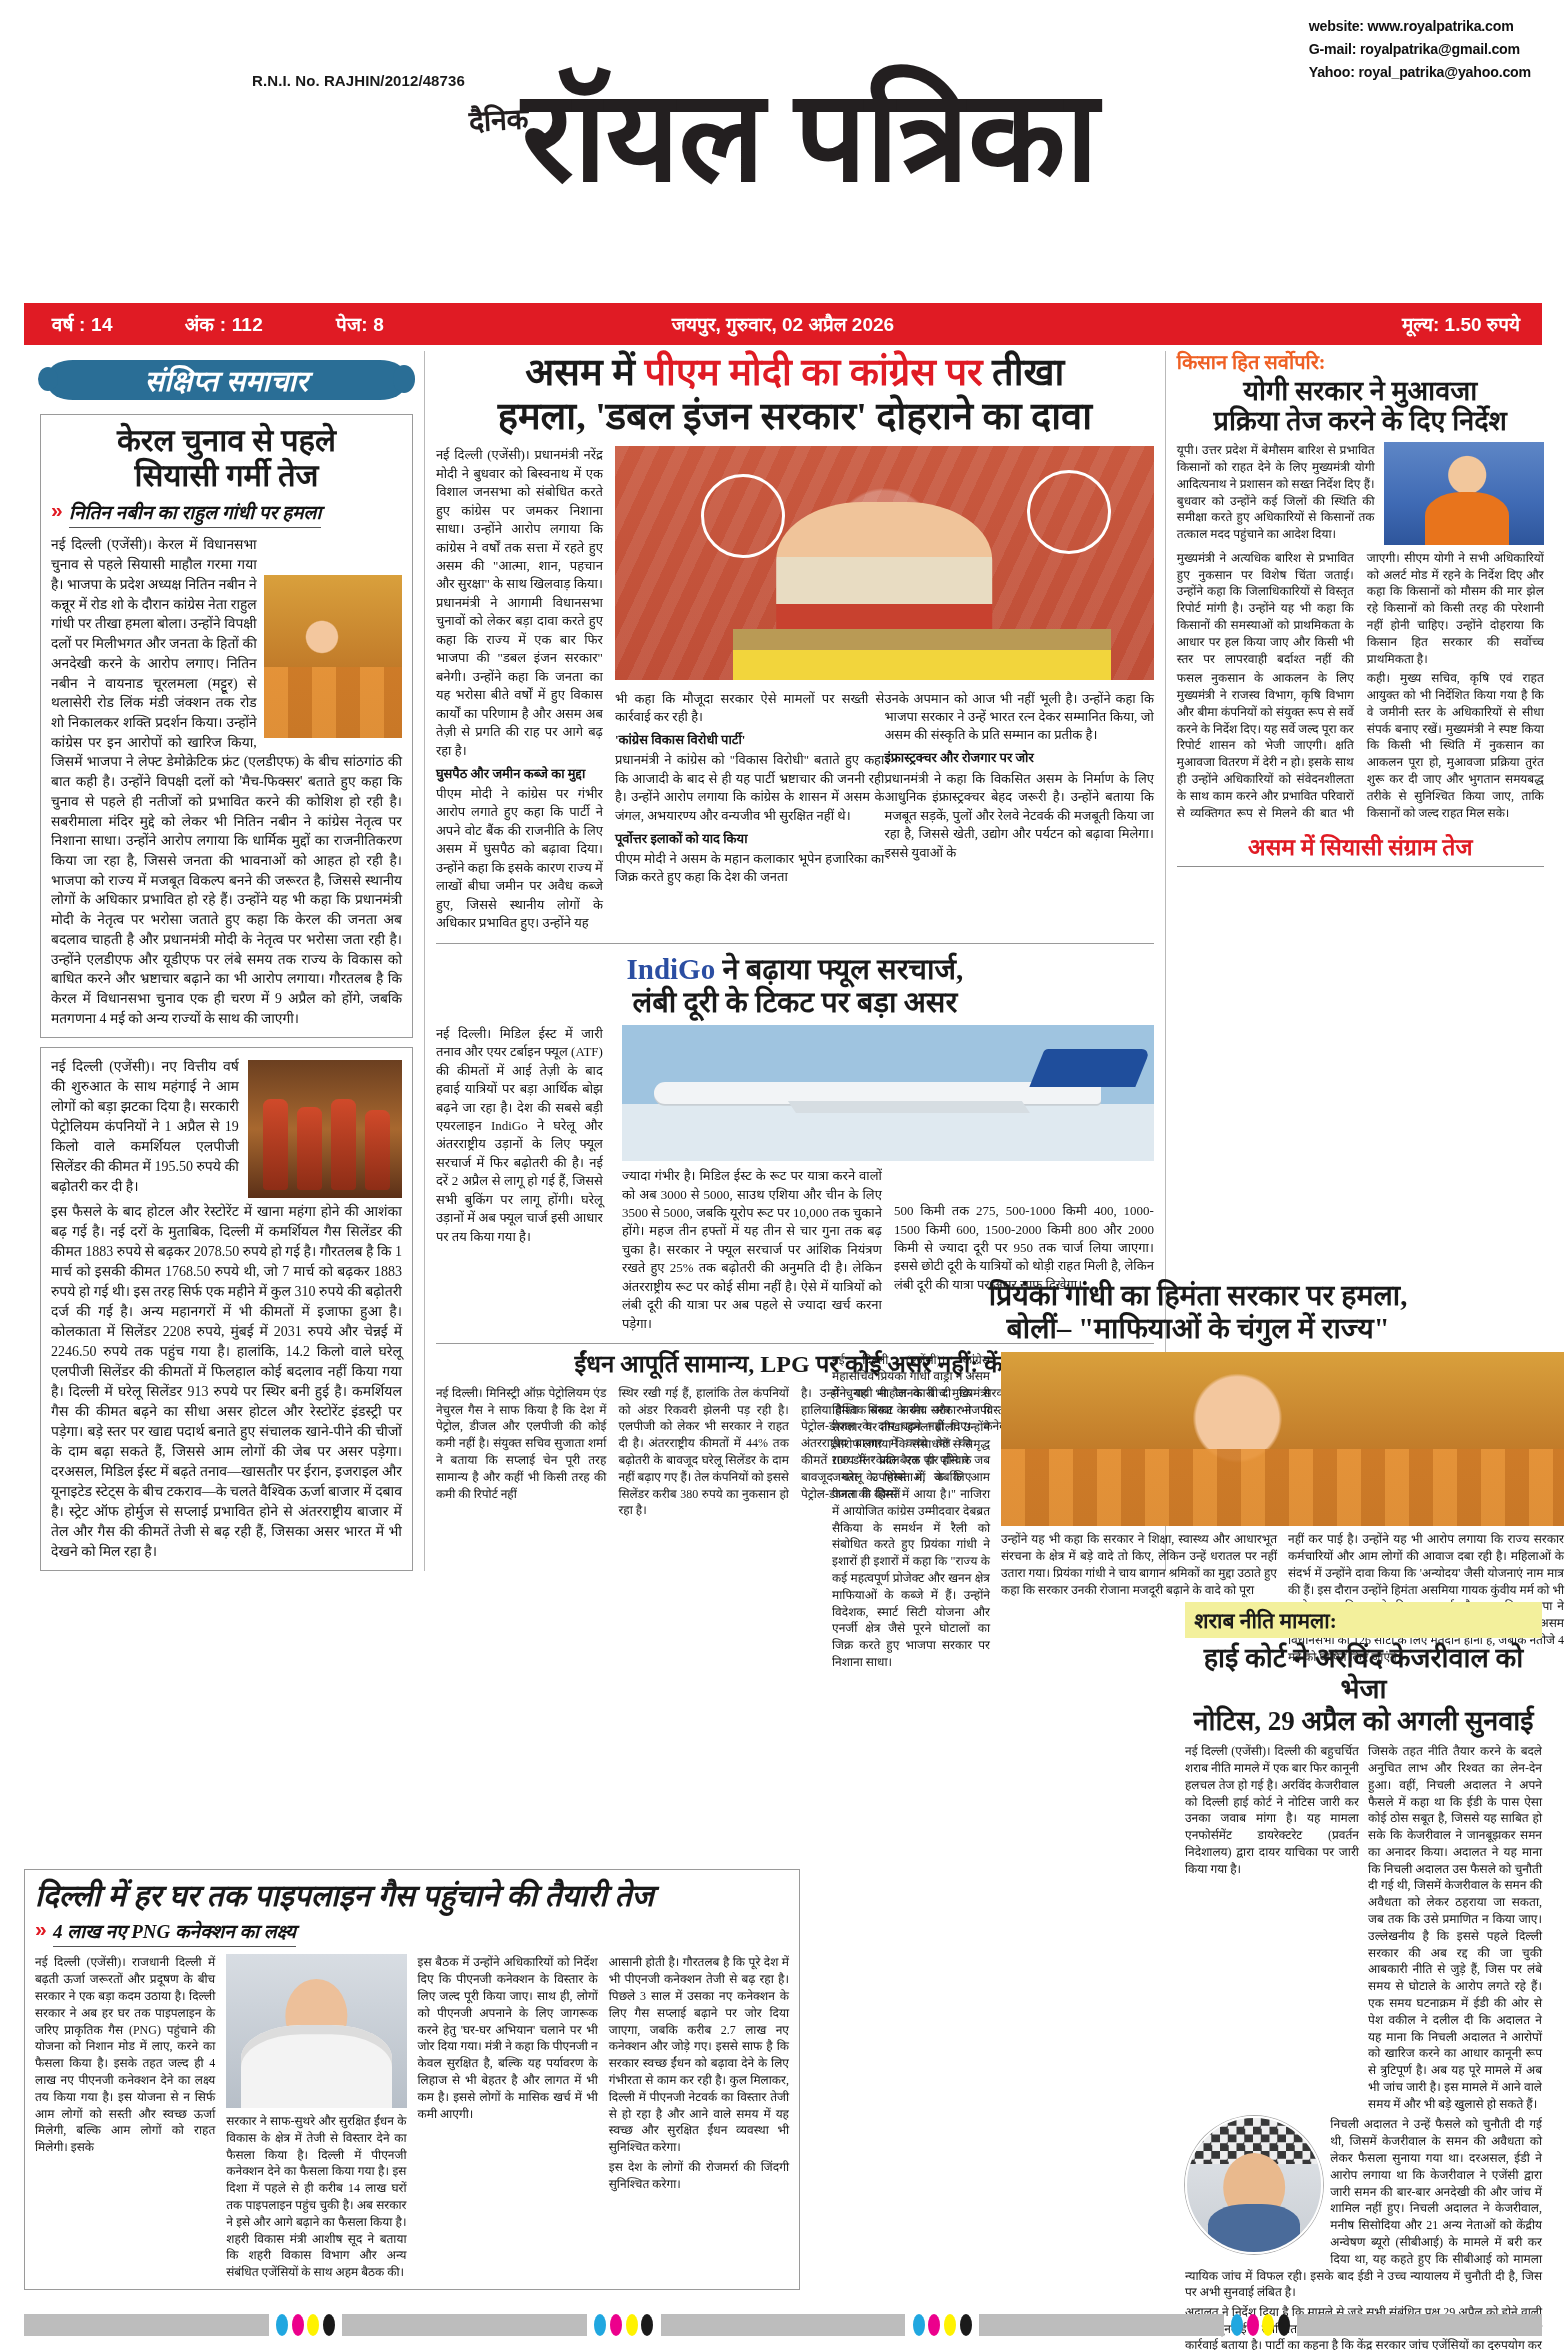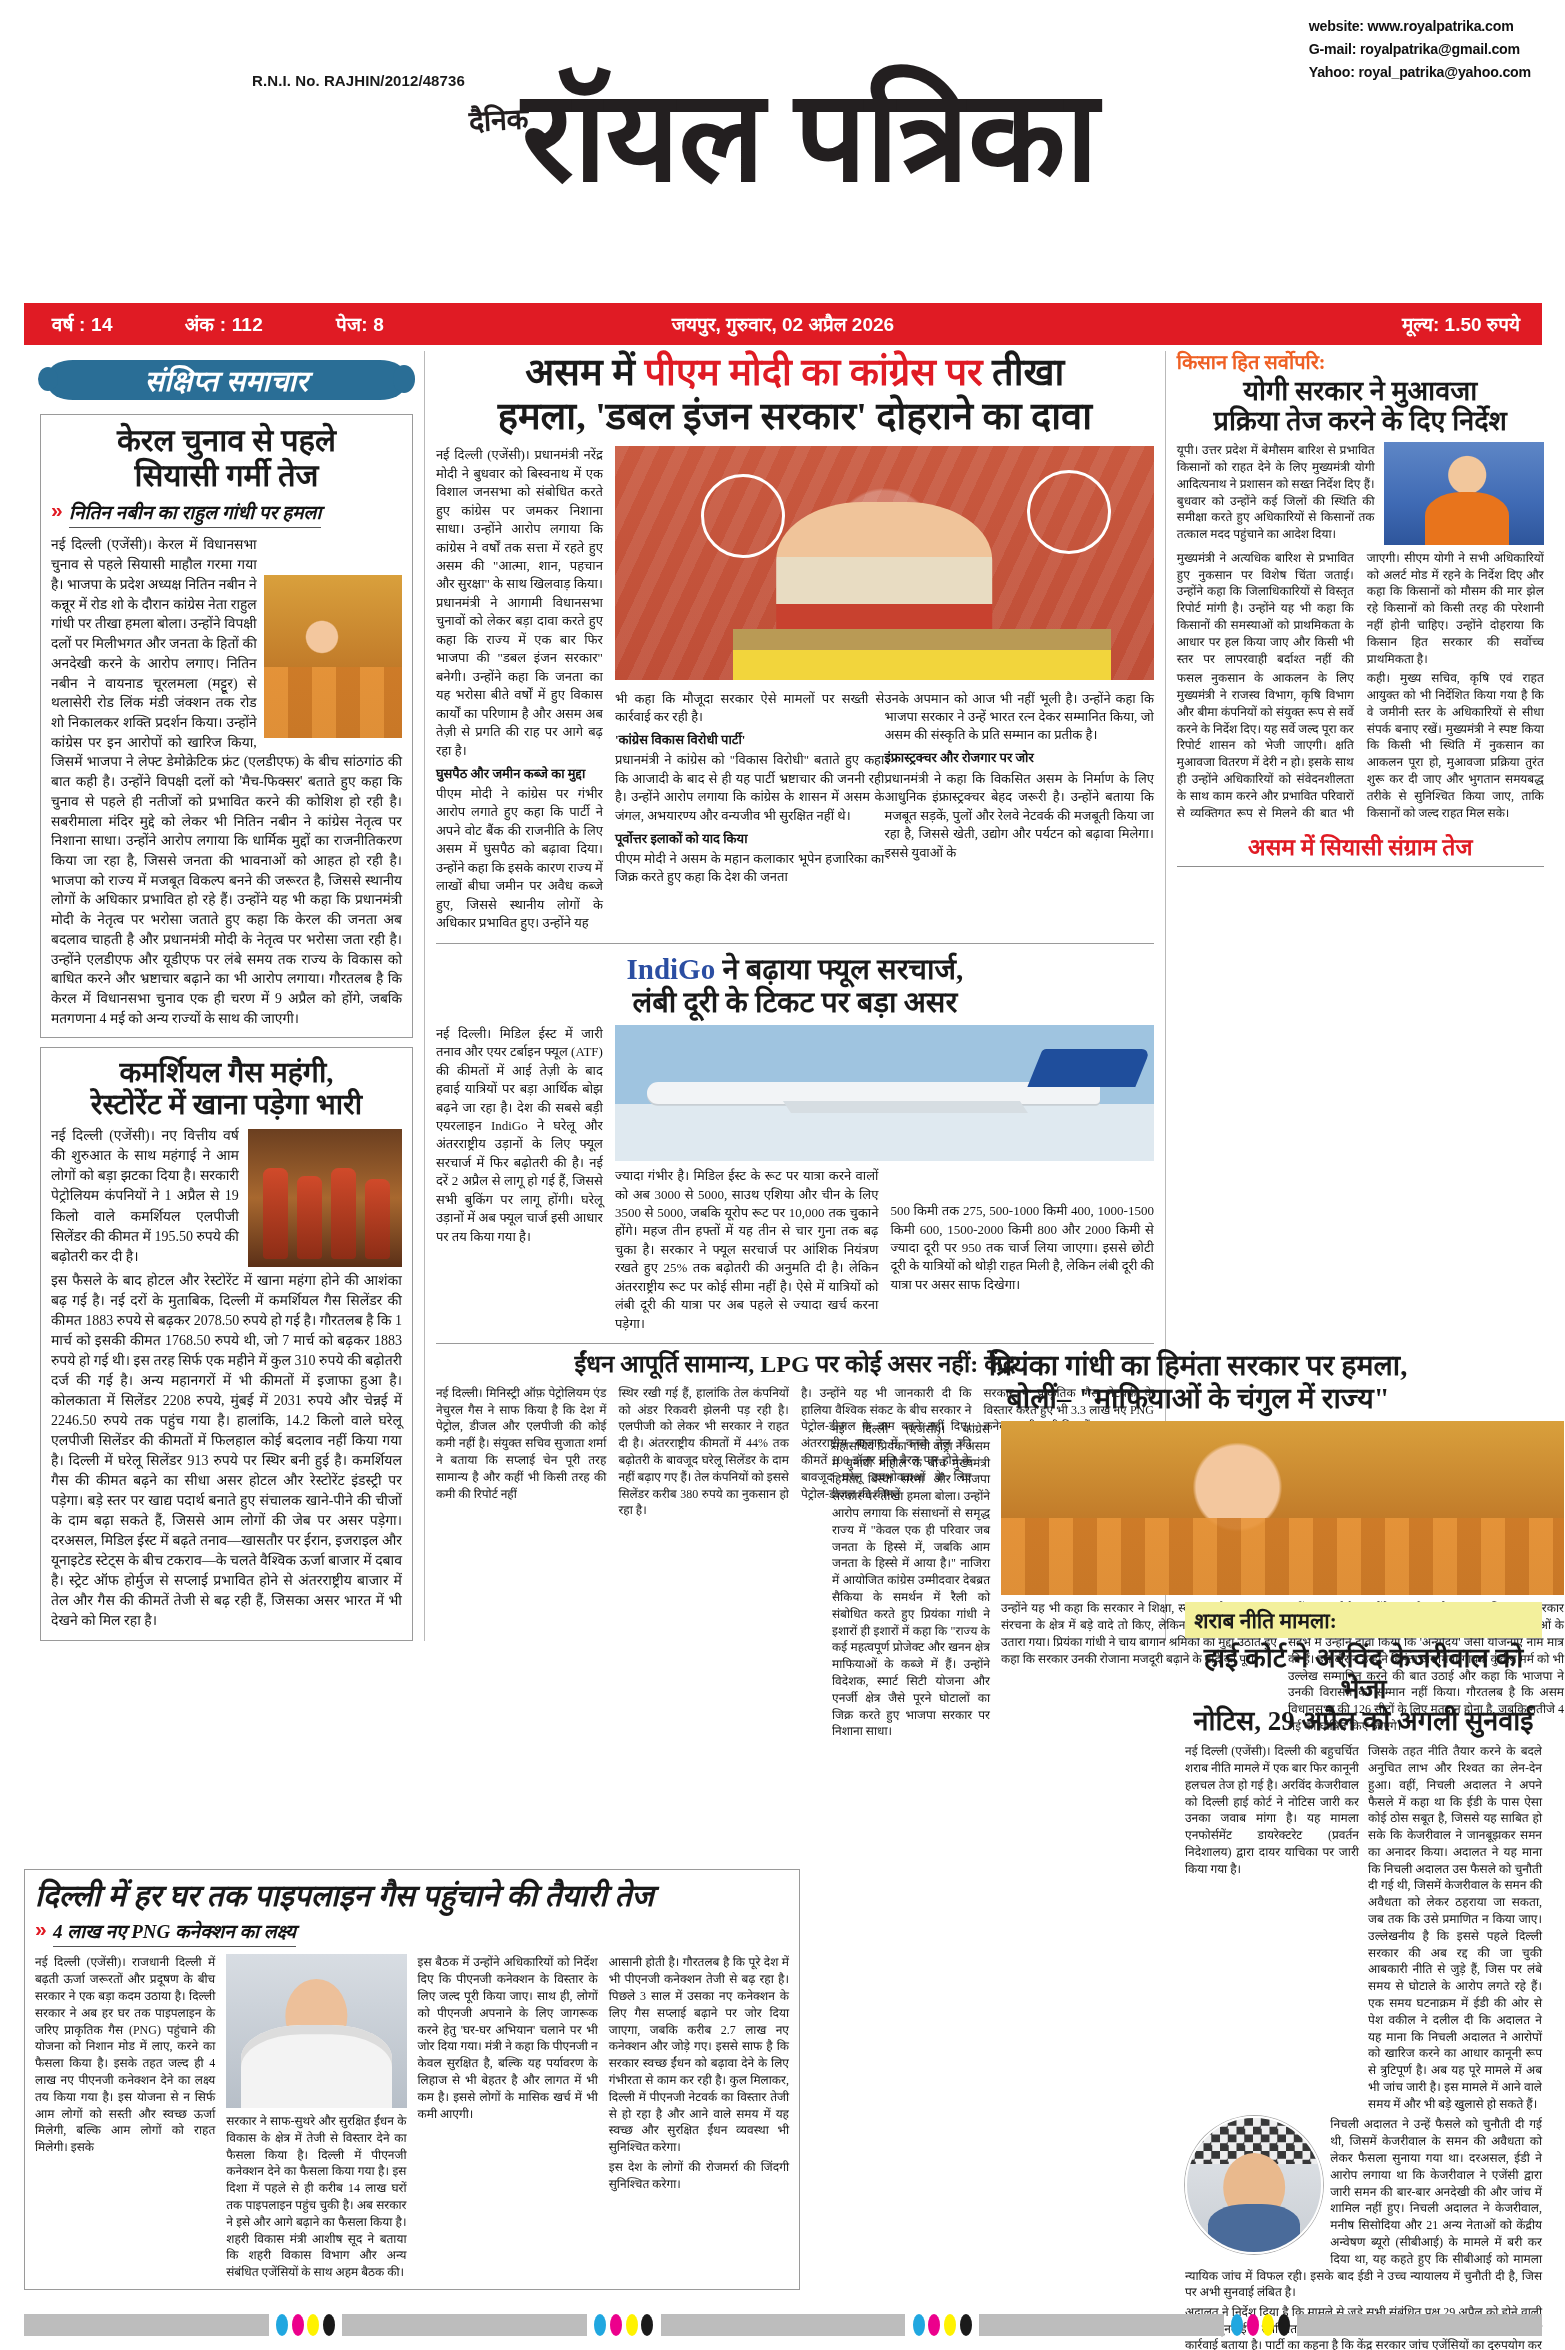--- a/index.html
+++ b/index.html
@@ -284,24 +284,20 @@
         </div>
         <div style="position:relative;">
           <div class="photo ph-priyanka" style="float:right; width:138px; height:163px; margin:40px 0 5.5px 7.3px;">
             <div class="crowd"></div>
           </div>
           <div class="body-txt" style="font-size:13.8px;">नई दिल्ली (एजेंसी)। केरल में विधानसभा चुनाव से पहले सियासी माहौल गरमा गया है। भाजपा के प्रदेश अध्यक्ष नितिन नबीन ने कन्नूर में रोड शो के दौरान कांग्रेस नेता राहुल गांधी पर तीखा हमला बोला। उन्होंने विपक्षी दलों पर मिलीभगत और जनता के हितों की अनदेखी करने के आरोप लगाए। नितिन नबीन ने वायनाड चूरलमला (मट्टूर) से थलासेरी रोड लिंक मंडी जंक्शन तक रोड शो निकालकर शक्ति प्रदर्शन किया। उन्होंने कांग्रेस पर इन आरोपों को खारिज किया, जिसमें भाजपा ने लेफ्ट डेमोक्रेटिक फ्रंट (एलडीएफ) के बीच सांठगांठ की बात कही है। उन्होंने विपक्षी दलों को 'मैच-फिक्सर' बताते हुए कहा कि चुनाव से पहले ही नतीजों को प्रभावित करने की कोशिश हो रही है। सबरीमाला मंदिर मुद्दे को लेकर भी नितिन नबीन ने कांग्रेस नेतृत्व पर निशाना साधा। उन्होंने आरोप लगाया कि धार्मिक मुद्दों का राजनीतिकरण किया जा रहा है, जिससे जनता की भावनाओं को आहत हो रही है। भाजपा को राज्य में मजबूत विकल्प बनने की जरूरत है, जिससे स्थानीय लोगों के अधिकार प्रभावित हो रहे हैं। उन्होंने यह भी कहा कि प्रधानमंत्री मोदी के नेतृत्व पर भरोसा जताते हुए कहा कि केरल की जनता अब बदलाव चाहती है और प्रधानमंत्री मोदी के नेतृत्व पर भरोसा जता रही है। उन्होंने एलडीएफ और यूडीएफ पर लंबे समय तक राज्य के विकास को बाधित करने और भ्रष्टाचार बढ़ाने का भी आरोप लगाया। गौरतलब है कि केरल में विधानसभा चुनाव एक ही चरण में 9 अप्रैल को होंगे, जबकि मतगणना 4 मई को अन्य राज्यों के साथ की जाएगी।</div>
         </div>
       </div>
 
       <div class="boxed">
-        <div class="hd-blk" style="font-size:28.5px; text-align:center; margin-bottom:5.5px;">
-          <div>कमर्शियल गैस महंगी,</div>
-          <div>रेस्टोरेंट में खाना पड़ेगा भारी</div>
-        </div>
         <div style="display:flex; gap:9.2px; align-items:flex-start;">
           <div class="body-txt" style="flex:1;">नई दिल्ली (एजेंसी)। नए वित्तीय वर्ष की शुरुआत के साथ महंगाई ने आम लोगों को बड़ा झटका दिया है। सरकारी पेट्रोलियम कंपनियों ने 1 अप्रैल से 19 किलो वाले कमर्शियल एलपीजी सिलेंडर की कीमत में 195.50 रुपये की बढ़ोतरी कर दी है।</div>
           <div class="photo ph-cylinder" style="width:154px; height:138px; flex:none; margin-top:2.8px;">
             <div class="cyl" style="left:10%;"></div>
             <div class="cyl" style="left:32%; height:60%;"></div>
             <div class="cyl" style="left:54%;"></div>
             <div class="cyl" style="left:76%; height:58%;"></div>
           </div>
         </div>
         <div class="body-txt" style="margin-top:3.7px;">इस फैसले के बाद होटल और रेस्टोरेंट में खाना महंगा होने की आशंका बढ़ गई है। नई दरों के मुताबिक, दिल्ली में कमर्शियल गैस सिलेंडर की कीमत 1883 रुपये से बढ़कर 2078.50 रुपये हो गई है। गौरतलब है कि 1 मार्च को इसकी कीमत 1768.50 रुपये थी, जो 7 मार्च को बढ़कर 1883 रुपये हो गई थी। इस तरह सिर्फ एक महीने में कुल 310 रुपये की बढ़ोतरी दर्ज की गई है। अन्य महानगरों में भी कीमतों में इजाफा हुआ है। कोलकाता में सिलेंडर 2208 रुपये, मुंबई में 2031 रुपये और चेन्नई में 2246.50 रुपये तक पहुंच गया है। हालांकि, 14.2 किलो वाले घरेलू एलपीजी सिलेंडर की कीमतों में फिलहाल कोई बदलाव नहीं किया गया है। दिल्ली में घरेलू सिलेंडर 913 रुपये पर स्थिर बनी हुई है। कमर्शियल गैस की कीमत बढ़ने का सीधा असर होटल और रेस्टोरेंट इंडस्ट्री पर पड़ेगा। बड़े स्तर पर खाद्य पदार्थ बनाते हुए संचालक खाने-पीने की चीजों के दाम बढ़ा सकते हैं, जिससे आम लोगों की जेब पर असर पड़ेगा। दरअसल, मिडिल ईस्ट में बढ़ते तनाव—खासतौर पर ईरान, इजराइल और यूनाइटेड स्टेट्स के बीच टकराव—के चलते वैश्विक ऊर्जा बाजार में दबाव है। स्ट्रेट ऑफ होर्मुज से सप्लाई प्रभावित होने से अंतरराष्ट्रीय बाजार में तेल और गैस की कीमतें तेजी से बढ़ रही हैं, जिसका असर भारत में भी देखने को मिल रहा है।</div>
@@ -350,21 +346,21 @@
         </div>
       </div>
 
       <div style="margin-top:11px; border-top:0.9px solid #9a9a9a; padding-top:8.3px;">
         <div class="hd-blk" style="font-size:29px; text-align:center; line-height:1.13;">
           <div>
             <span style="color:#2b4ea2;">IndiGo</span><span> ने बढ़ाया फ्यूल सरचार्ज,</span>
           </div>
           <div>लंबी दूरी के टिकट पर बड़ा असर</div>
         </div>
-        <div style="display:flex; gap:12px; margin-top:6.4px;">
+        <div style="display:flex; gap:19px; margin-top:6.4px;">
           <div style="width:167px; flex:none;">
             <div class="body-txt mini">नई दिल्ली। मिडिल ईस्ट में जारी तनाव और एयर टर्बाइन फ्यूल (ATF) की कीमतों में आई तेज़ी के बाद हवाई यात्रियों पर बड़ा आर्थिक बोझ बढ़ने जा रहा है। देश की सबसे बड़ी एयरलाइन IndiGo ने घरेलू और अंतरराष्ट्रीय उड़ानों के लिए फ्यूल सरचार्ज में फिर बढ़ोतरी की है। नई दरें 2 अप्रैल से लागू हो गई हैं, जिससे सभी बुकिंग पर लागू होंगी। घरेलू उड़ानों में अब फ्यूल चार्ज इसी आधार पर तय किया गया है।</div>
           </div>
           <div style="flex:1;">
             <div class="photo ph-plane" style="width:100%; height:136px;">
               <div class="body-p"></div>
               <div class="tail"></div>
               <div class="wing"></div>
             </div>
             <div style="display:flex; gap:12px; margin-top:6.4px;">

